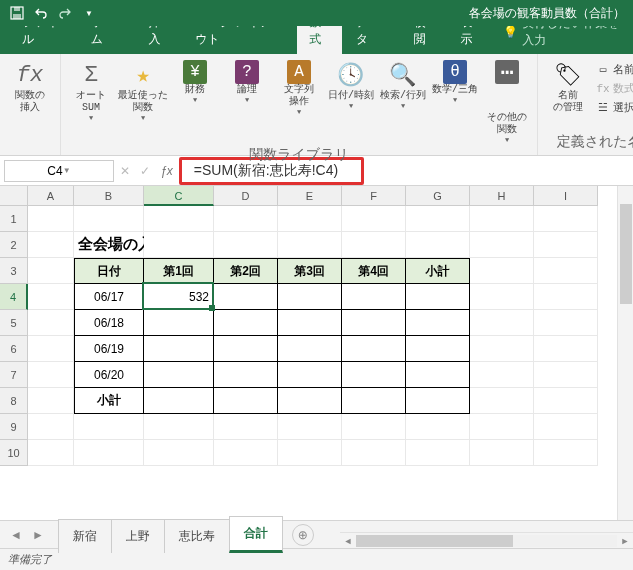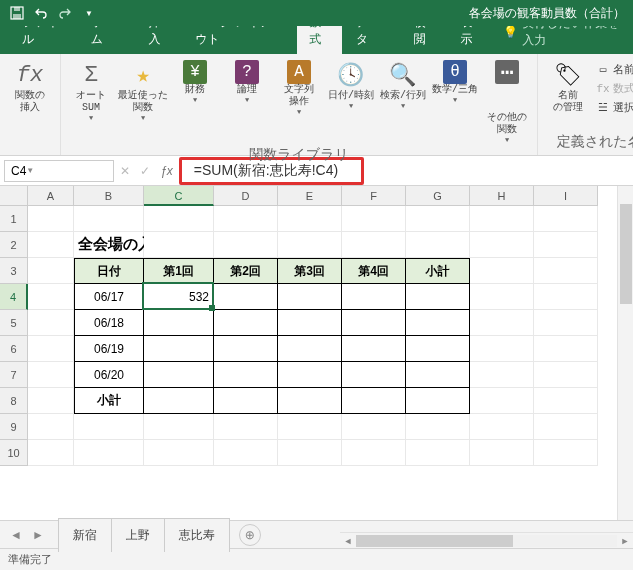--- a/index.html
+++ b/index.html
@@ -25,21 +25,21 @@
   .rbtn { display: flex; flex-direction: column; align-items: center; width: 48px; padding: 2px 0; cursor: pointer; }
   .rbtn .ric { width: 30px; height: 30px; display: flex; align-items: center; justify-content: center; font-size: 22px; }
   .rbtn .rlbl { font-size: 10px; text-align: center; line-height: 1.2; color: #444; }
   .rbtn .drop { font-size: 7px; color: #666; }
   .rgroup-label { font-size: 14px; color: #666; text-align: center; margin-top: auto; padding-bottom: 2px; }
   .small-row { display: flex; align-items: center; gap: 3px; font-size: 11px; color: #444; padding: 2px 0; cursor: pointer; }
   .small-row .sic { width: 14px; display: inline-flex; justify-content: center; }
 
   
   .formulabar { height: 30px; display: flex; align-items: center; border-bottom: 1px solid #d4d4d4; background: #fff; padding: 3px 4px; gap: 6px; }
-  .namebox { width: 110px; height: 22px; border: 1px solid #ccc; display: flex; align-items: center; padding: 0 6px; font-size: 12px; background: #fff; justify-content: flex-start; }
+  .namebox { width: 110px; height: 22px; border: 1px solid #ccc; display: flex; align-items: center; padding: 0 22px; font-size: 12px; background: #fff; justify-content: center; }
   .namebox .dd { font-size: 8px; color: #888; }
   .fb-icons { display: flex; align-items: center; gap: 10px; color: #bbb; }
   .fb-icons span { cursor: pointer; }
   .fx { font-style: italic; color: #777; font-size: 12px; }
   .formula-box { border: 3px solid #e03030; border-radius: 2px; padding: 2px 12px; flex: 0 0 auto; min-width: 185px; font-size: 14px; color: #333; }
   
   
   .grid-wrap { flex: 1; display: flex; overflow: hidden; position: relative; }
   .corner { width: 28px; height: 20px; background: #f0f0f0; border-right: 1px solid #ccc; border-bottom: 1px solid #ccc; position: absolute; left: 0; top: 0; z-index: 3; }
   .colheads { position: absolute; top: 0; left: 28px; right: 0; height: 20px; display: flex; z-index: 2; }
@@ -81,21 +81,21 @@
 
   
   .sheetbar { height: 28px; border-top: 1px solid #d4d4d4; background: #f3f3f3; display: flex; align-items: center; padding-left: 10px; gap: 0; position: relative; }
   .nav-arrows { display: flex; gap: 10px; color: #888; padding-right: 14px; }
   .sheets { display: flex; align-items: flex-end; }
   .sheet { padding: 8px 14px; border: 1px solid #ccc; border-bottom: none; background: #f3f3f3; font-size: 12px; color: #444; margin-right: -1px; cursor: pointer; }
   .sheet.active { background: #fff; border-bottom: 3px solid #217346; font-weight: bold; color: #217346; }
   .new-sheet { width: 22px; height: 22px; border: 1px solid #ccc; border-radius: 50%; display: flex; align-items: center; justify-content: center; margin-left: 10px; color: #888; cursor: pointer; }
 
   
-  .statusbar { height: 22px; background: #f3f3f3; border-top: 1px solid #d4d4d4; display: flex; align-items: center; padding: 0 8px; font-size: 11px; color: #555; }
+  .statusbar { height: 22px; background: #f3f3f3; border-top: 1px solid #d4d4d4; display: flex; align-items: center; padding: 0 8px; font-size: 11px; color: #555; font-style: italic; }
 
   .scrollbar-h { position: absolute; bottom: 0; right: 0; left: 340px; height: 16px; background: #f3f3f3; border-top: 1px solid #e1e1e1; display: flex; align-items: center; }
   .scroll-track { flex: 1; height: 12px; background: #f0f0f0; position: relative; }
   .scroll-thumb { position: absolute; left: 0; width: 60%; height: 100%; background: #cdcdcd; }
   .scroll-btn { width: 16px; text-align: center; color: #888; cursor: pointer; font-size: 9px; }
 
   .vscroll { position: absolute; right: 0; top: 0; bottom: 0; width: 16px; background: #f3f3f3; border-left: 1px solid #e1e1e1; }
   .vthumb { position: absolute; top: 18px; width: 12px; left: 2px; height: 100px; background: #cdcdcd; }
 </style>
 </head>
@@ -442,20 +442,21 @@
 
 <div class="sheetbar">
   <div class="nav-arrows">
     <span>◄</span>
     <span>►</span>
   </div>
   <div class="sheets">
     <div class="sheet">新宿</div>
     <div class="sheet">上野</div>
     <div class="sheet">恵比寿</div>
+    <div class="sheet active">合計</div>
   </div>
   <div class="new-sheet">⊕</div>
   <div class="scrollbar-h">
     <div class="scroll-btn">◄</div>
     <div class="scroll-track">
         <div class="scroll-thumb"></div>
       </div>
     <div class="scroll-btn">►</div>
   </div>
 </div>

